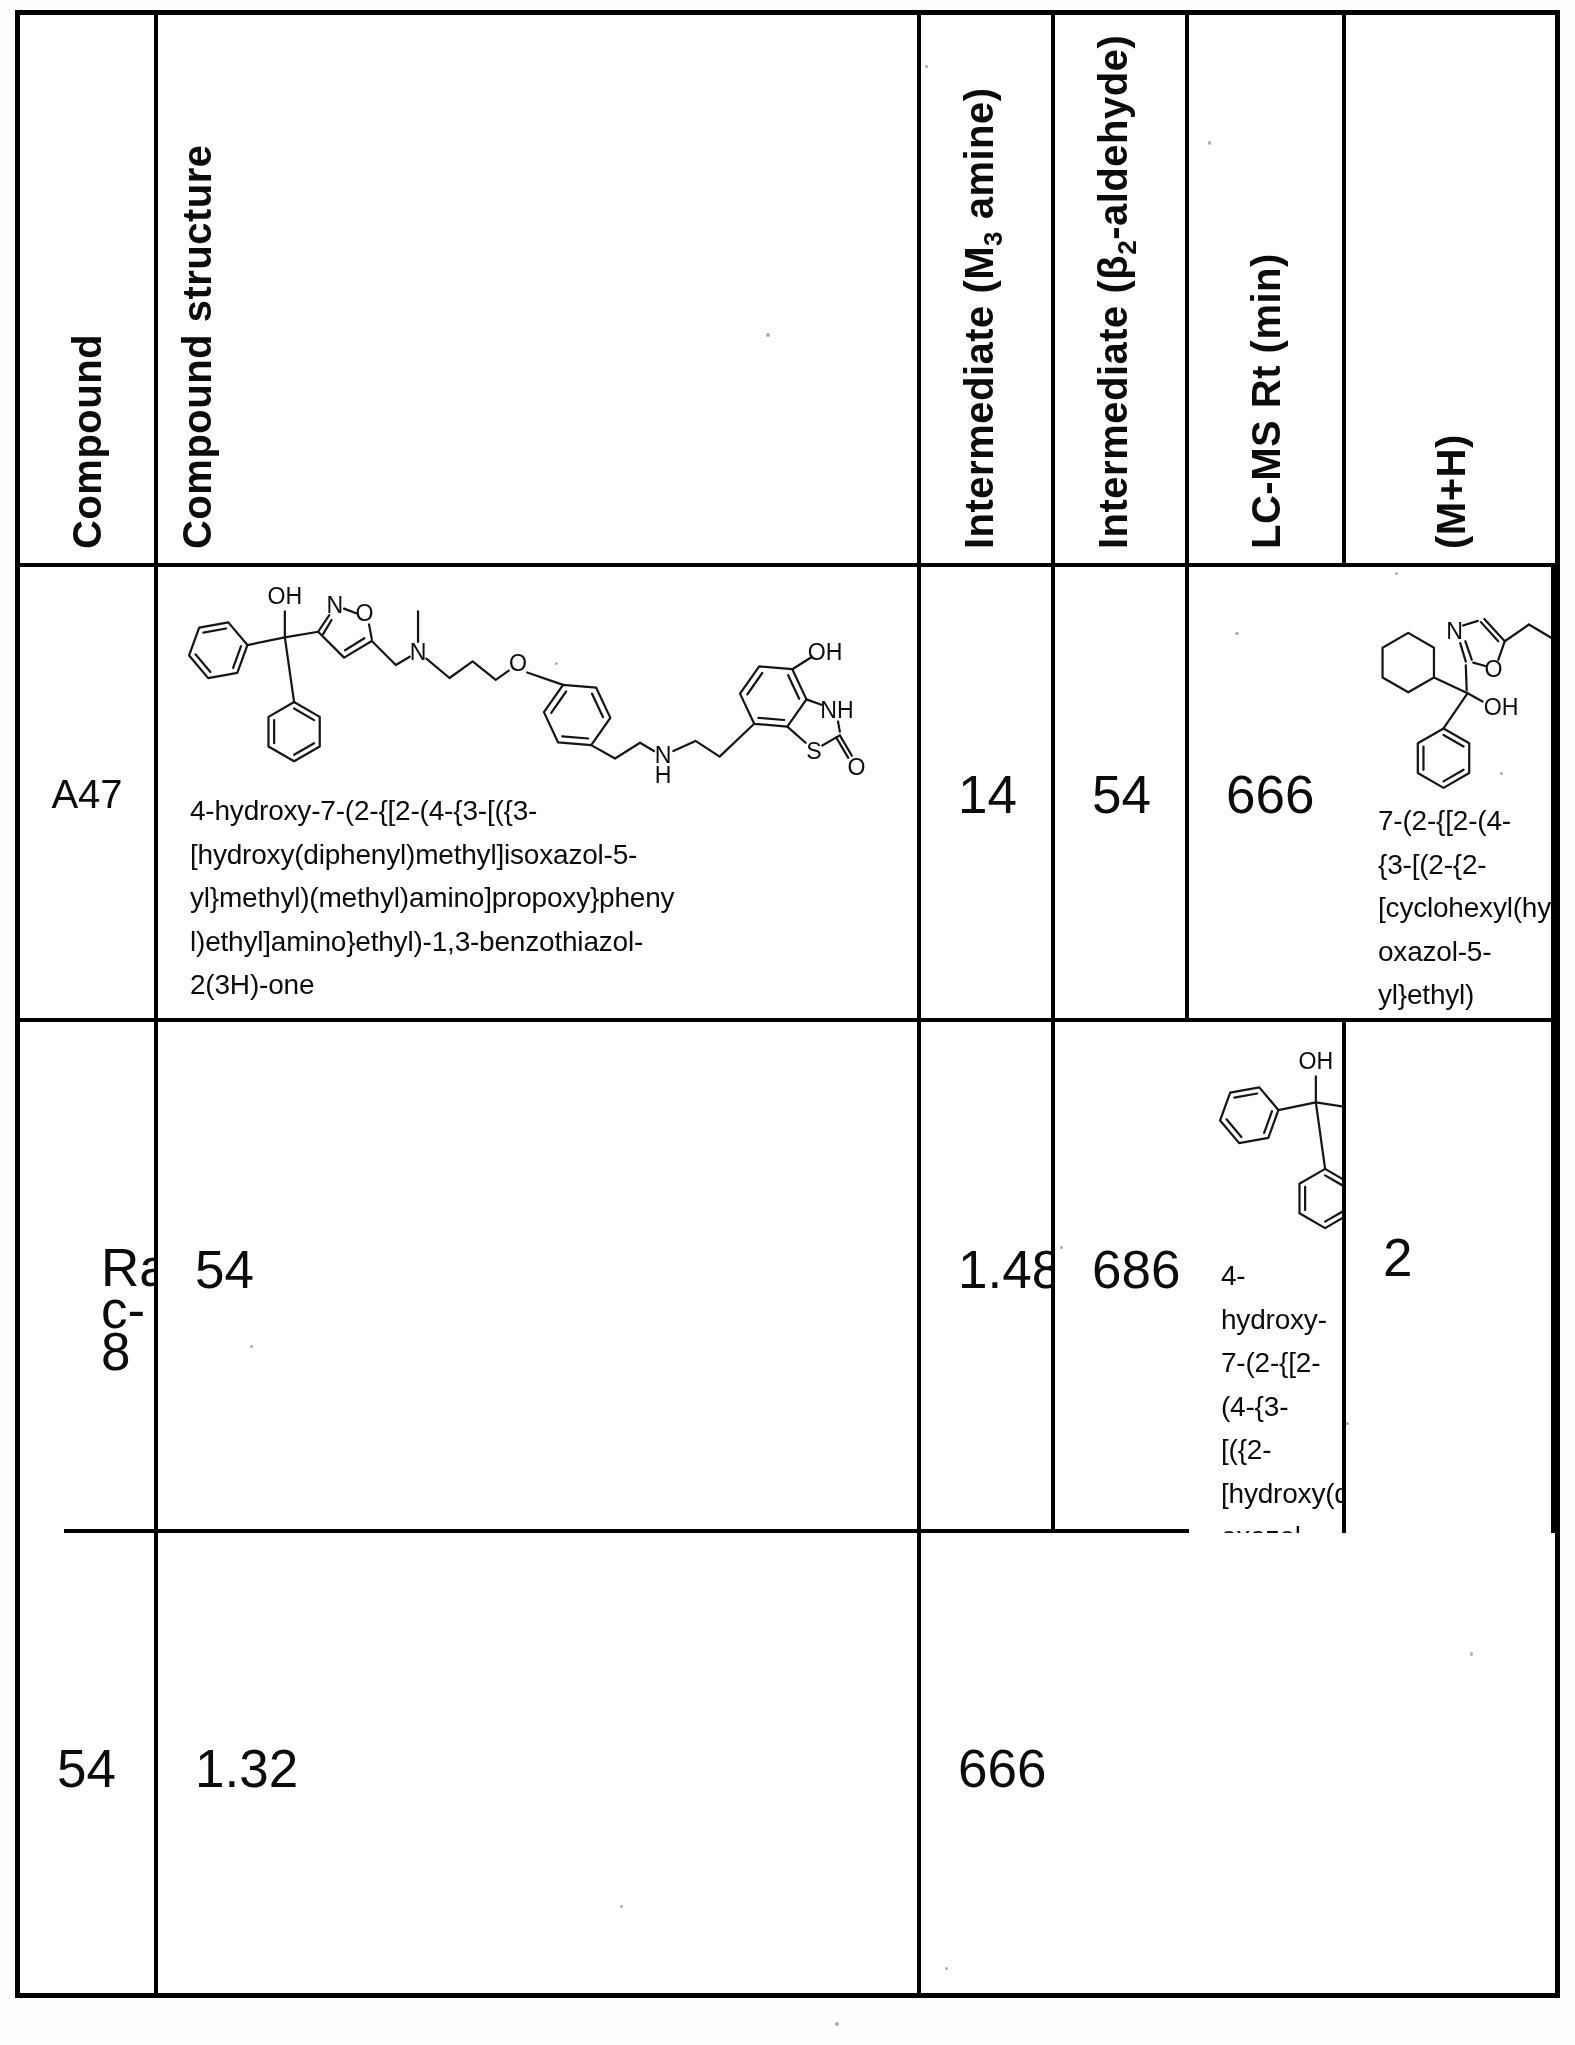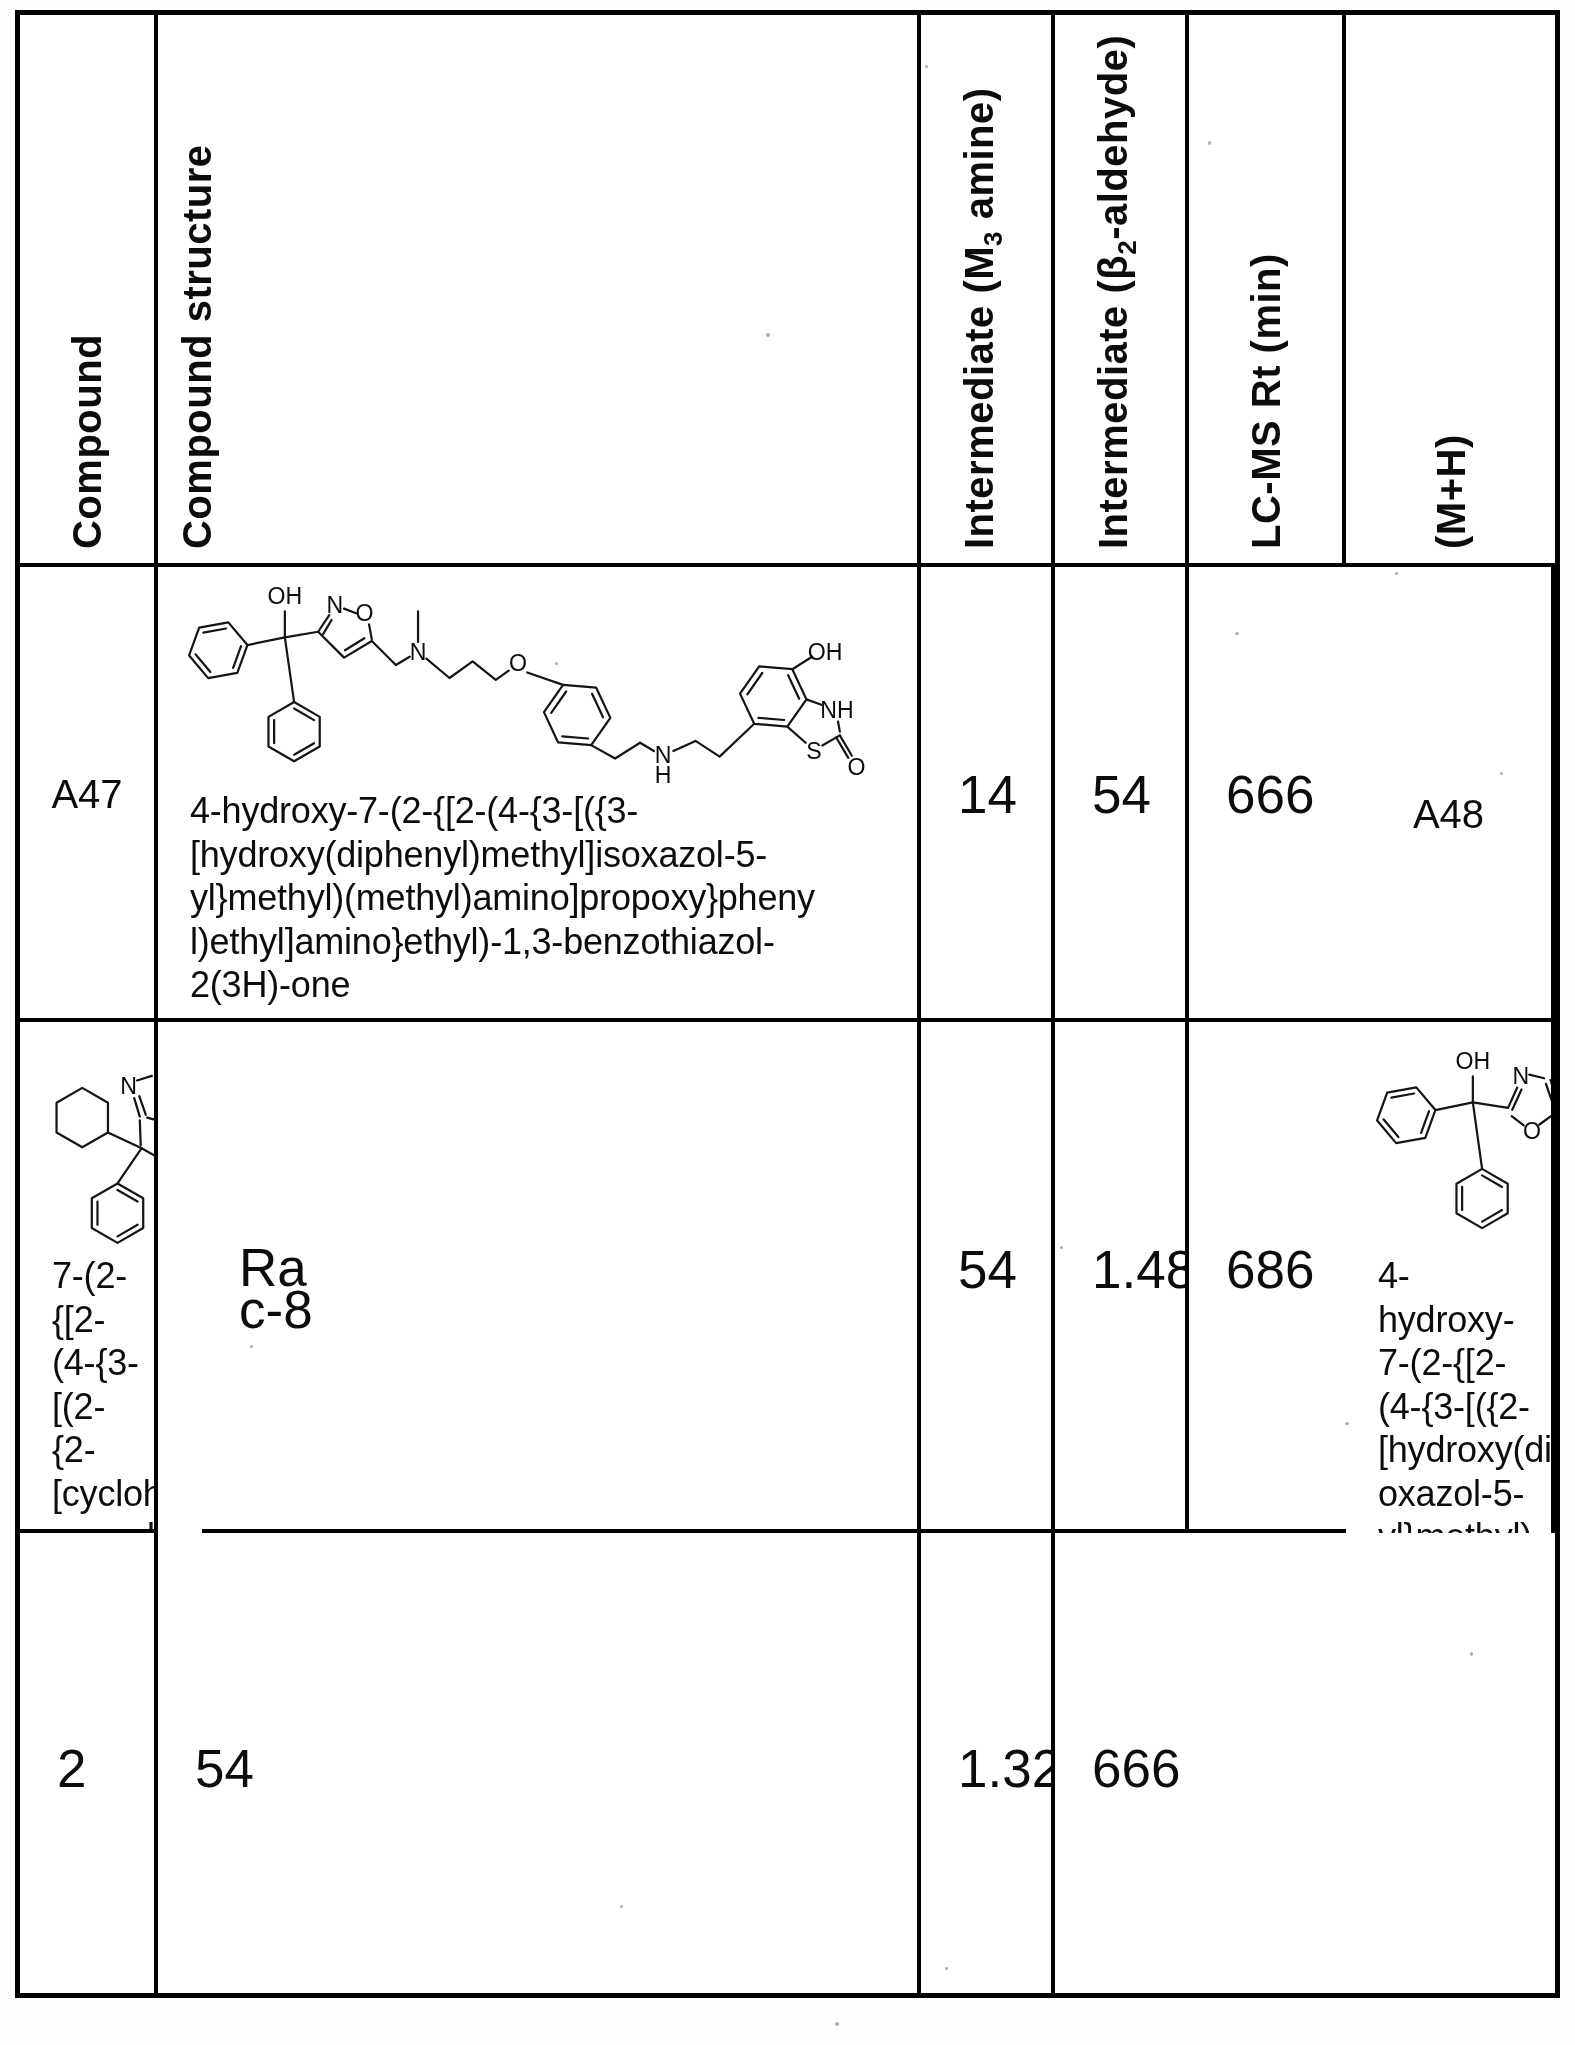--- a/index.html
+++ b/index.html
@@ -11,21 +11,21 @@
   .lastrow{border-bottom:none;}
   .vtxt{position:absolute;bottom:14px;left:calc(50% + 23px);transform:rotate(-90deg);transform-origin:0 100%;
         white-space:nowrap;font-weight:bold;font-size:40px;letter-spacing:.5px;}
   .vtxt sub{font-size:26px;}
   .vtxt-left{left:62px;}
   .cid{font-size:40px;text-align:center;}
   .val{font-size:53px;padding-left:37px;white-space:pre-line;line-height:46px;}
   .pt47{padding-top:205px;}
   .pt48{padding-top:225px;}
   .pt49{padding-top:213px;}
-  .cname{font-size:36px;line-height:43.5px;padding-left:32px;padding-right:14px;white-space:pre-line;letter-spacing:-.2px;}
+  .cname{font-size:28px;line-height:43.5px;padding-left:32px;padding-right:14px;white-space:pre-line;letter-spacing:-.2px;}
   .structwrap{display:block;}
   svg.struct{display:block;margin-left:14px;}
   svg.struct path{stroke:#151515;stroke-width:2.4;fill:none;stroke-linecap:round;stroke-linejoin:round;}
   svg.struct text{fill:#0c0c0c;font-family:"Liberation Sans",sans-serif;font-size:25px;font-weight:500;text-anchor:middle;}
   .speck{position:absolute;background:#444;border-radius:50%;opacity:.45;}
 </style>
 </head>
 <body>
 
 <div id="tbl">
@@ -89,21 +89,20 @@
     <div class="cname">4-hydroxy-7-(2-{[2-(4-{3-[({3-
 [hydroxy(diphenyl)methyl]isoxazol-5-
 yl}methyl)(methyl)amino]propoxy}pheny
 l)ethyl]amino}ethyl)-1,3-benzothiazol-
 2(3H)-one</div>
   </div>
   <div class="c val pt47">14</div>
   <div class="c val pt47">54</div>
   <div class="c val pt47 lastcol">666</div>
 
-  <div class="c cid pt48"><span>A48</span></div>
   <div class="c">
     <div class="structwrap">
       <svg class="struct" viewBox="0 0 755 250" height="232">
         <path d="M52,71 L24.3,87 L24.3,119 L52,135 L79.7,119 L79.7,87 Z"></path>
         <path d="M79.7,119 L116,136 M116,136 L132,145"></path>
         <path d="M90,174 L62.3,190 L62.3,222 L90,238 L117.7,222 L117.7,190 Z"></path>
         <path d="M68.4,193.5 L68.4,218.5 M90,231 L111.6,218.5 M111.6,193.5 L90,181"></path>
         <path d="M116,136 L90,174 M115,133 L114,106"></path>
         <path d="M114,102 L108,82 M120.5,100 L113.5,80 M111,63 L127,58 M134,56 L156,80 M130.3,59.4 L149,80 M156,80 L149,100 M136,107 L122,103"></path>
         <path d="M156,80 L182,62 M182,62 L209,78 M209,78 L228,65"></path>

